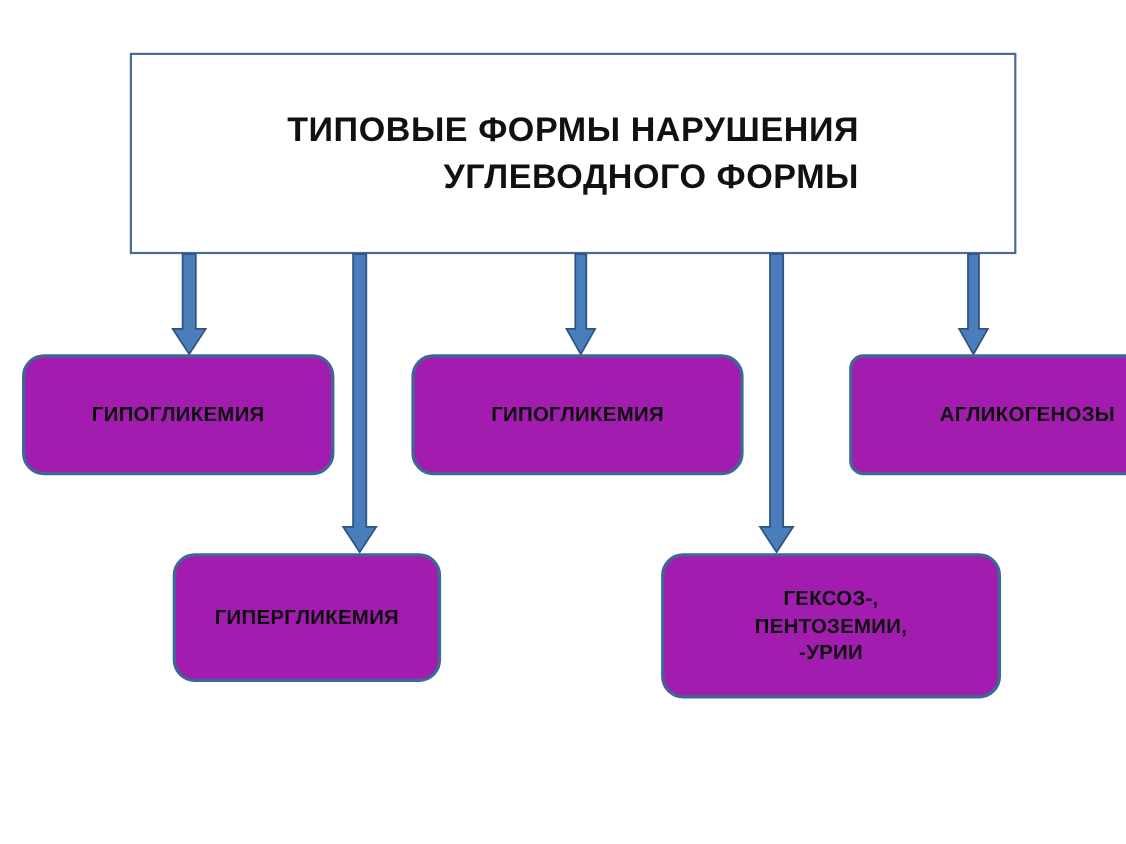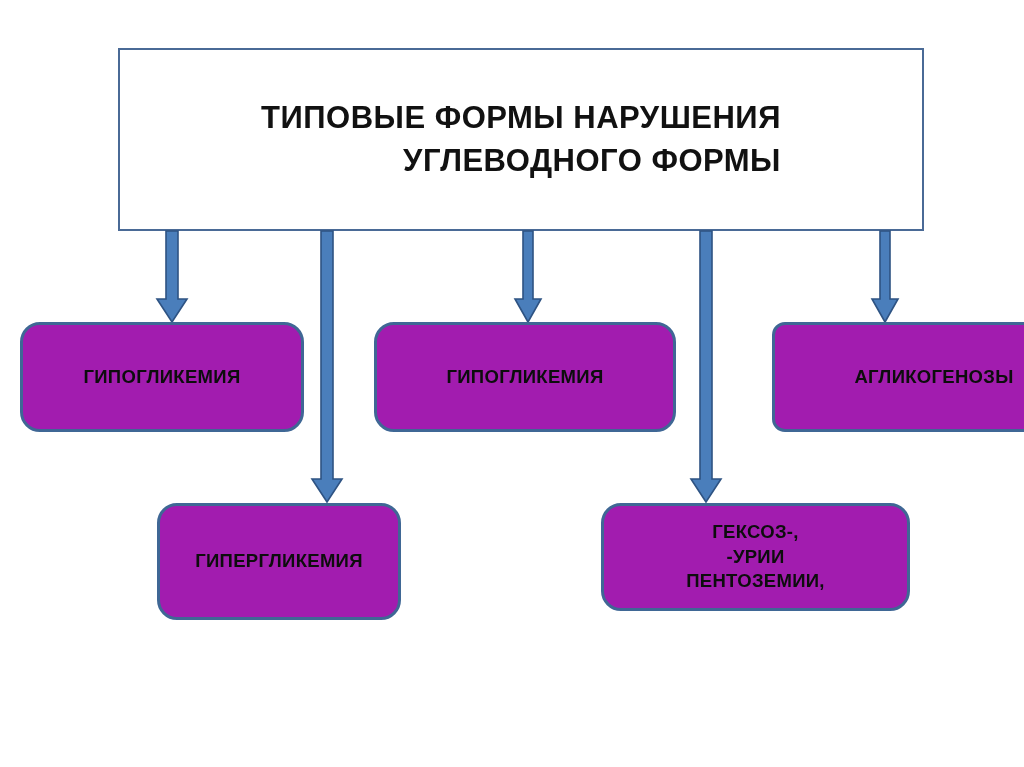--- a/index.html
+++ b/index.html
@@ -130,21 +130,21 @@
       <span class="line">АГЛИКОГЕНОЗЫ</span>
     </div>
   </div>
 
   <div class="node" style="left:157px; top:503px; width:244px; height:117px;">
     <div class="label">
       <span class="line">ГИПЕРГЛИКЕМИЯ</span>
     </div>
   </div>
 
-  <div class="node" style="left:601px; top:503px; width:309px; height:108px;">
+  <div class="node" style="left:601px; top:503px; width:309px; height:132px;">
     <div class="label">
       <span class="line">ГЕКСОЗ-,</span>
+      <span class="line">ПЕНТОЗЕМИИ,</span>
       <span class="line">-УРИИ</span>
-      <span class="line">ПЕНТОЗЕМИИ,</span>
     </div>
   </div>
 
 </div>
 
 </body></html>

